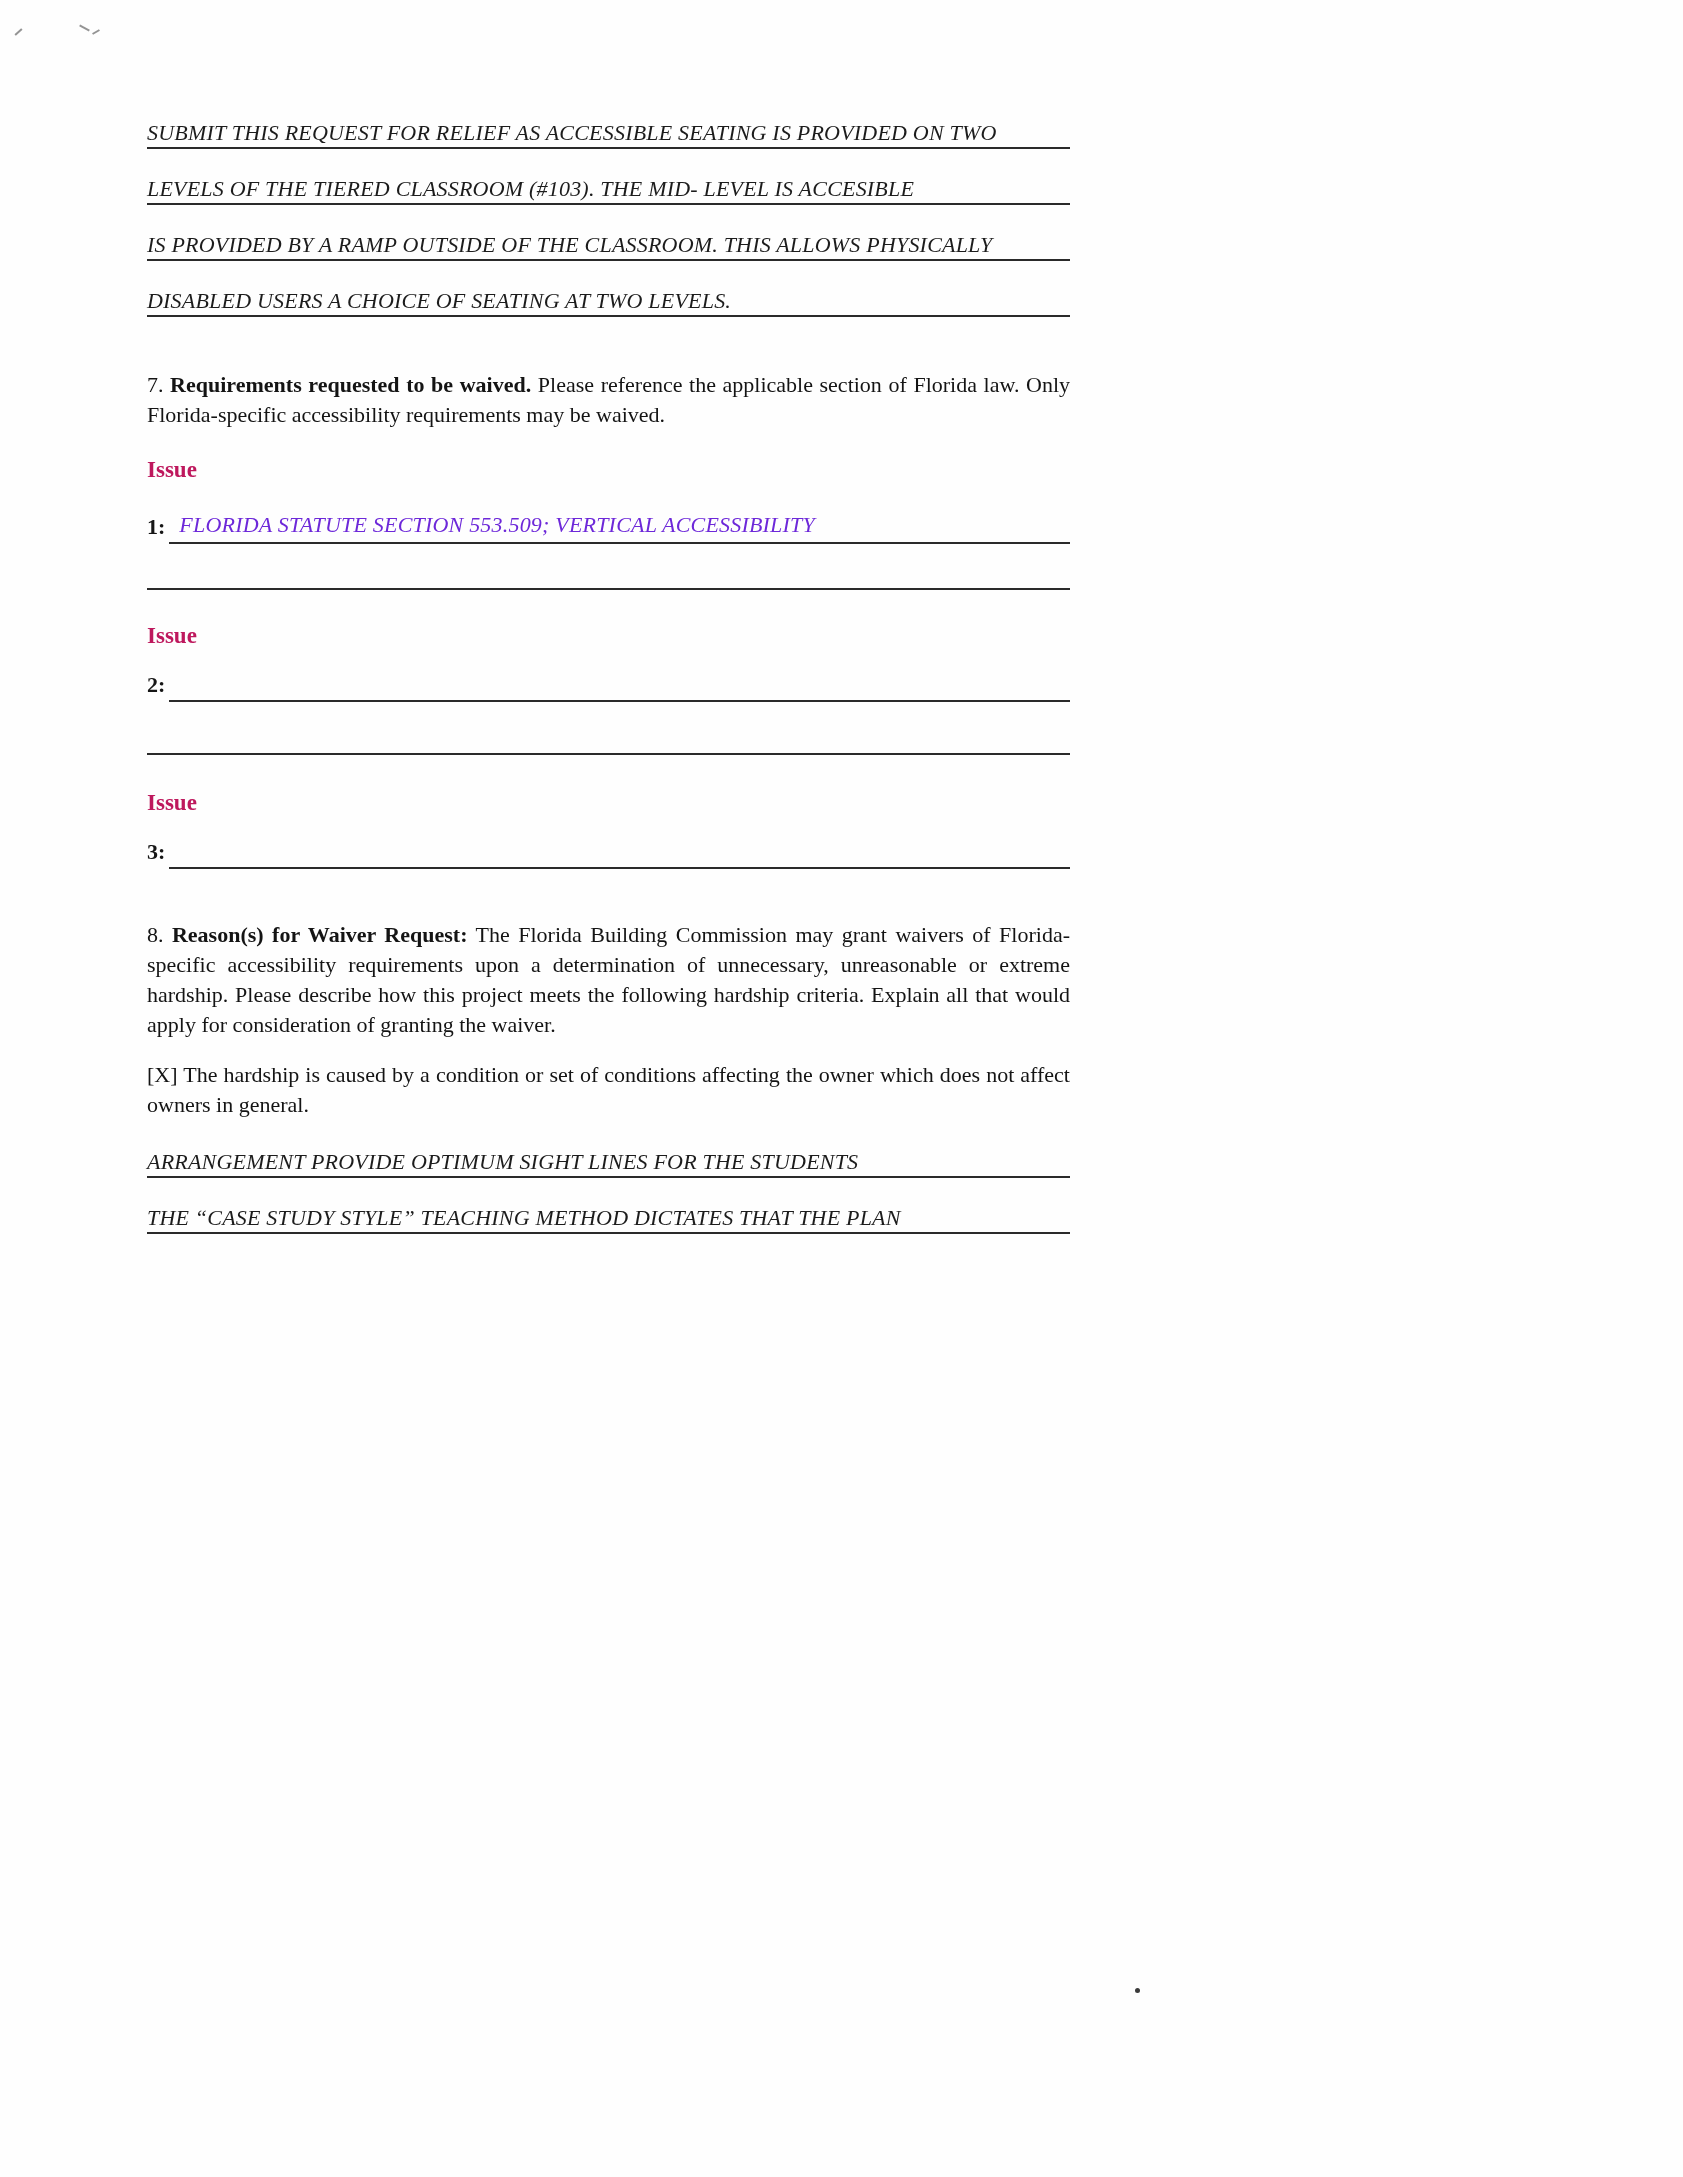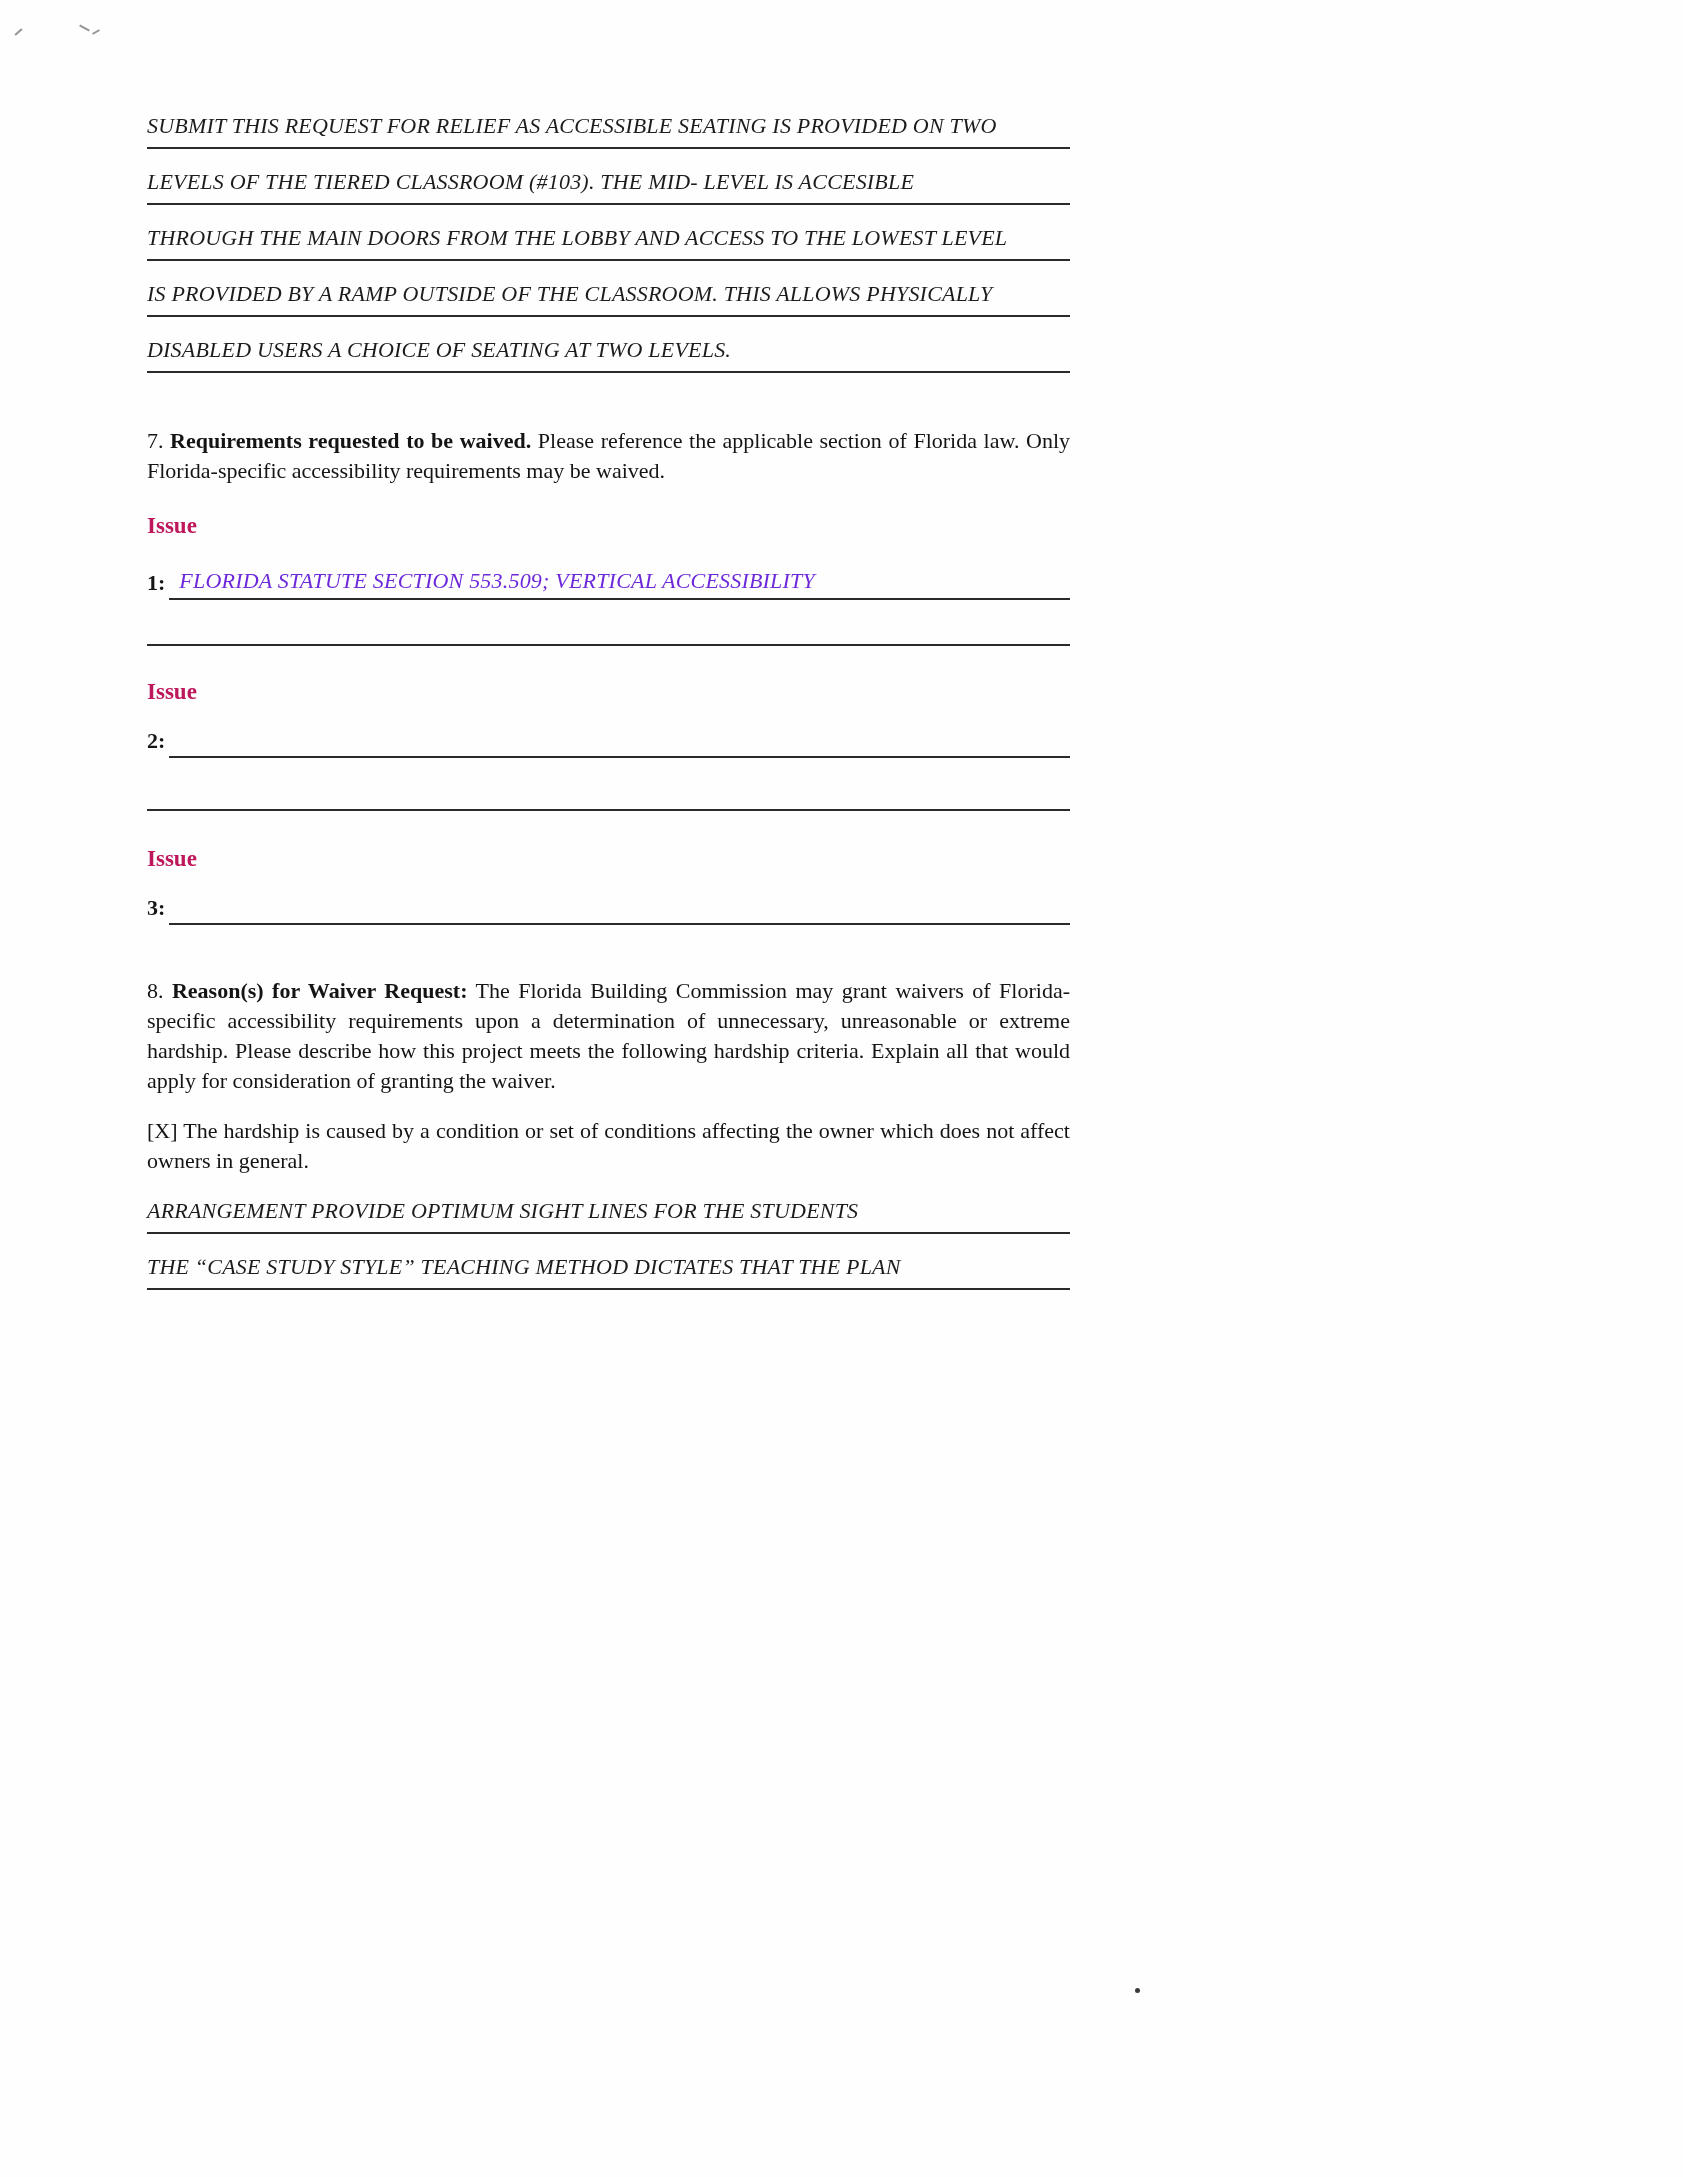--- a/index.html
+++ b/index.html
@@ -14,21 +14,21 @@
   .sheet { position:absolute; inset:0; background:#fefefe; }
 
   .column { position:absolute; left:147px; top:0; width:923px; }
 
   
   .ans-line {
     height:56px;
     display:flex;
     align-items:flex-end;
     border-bottom:2px solid #2a2a2a;
-    padding-bottom:8px;
+    padding-bottom:1px;
     font-style:italic;
     font-size:22px;
     letter-spacing:0.2px;
     color:#1c1c1c;
     white-space:nowrap;
   }
 
   .para {
     font-size:22px;
     line-height:30px;
@@ -111,23 +111,20 @@
   <div class="column">
 
     <section class="mt-block1">
       <div class="ans-line">
         <span>SUBMIT THIS REQUEST FOR RELIEF AS ACCESSIBLE SEATING IS PROVIDED ON TWO</span>
       </div>
       <div class="ans-line">
         <span>LEVELS OF THE TIERED CLASSROOM (#103). THE MID- LEVEL IS ACCESIBLE</span>
       </div>
       <div class="ans-line">
-        <span>THROUGH THE MAIN DOORS FROM THE LOBBY AND ACCESS TO THE LOWEST LEVEL</span>
-      </div>
-      <div class="ans-line">
         <span>IS PROVIDED BY A RAMP OUTSIDE OF THE CLASSROOM. THIS ALLOWS PHYSICALLY</span>
       </div>
       <div class="ans-line">
         <span>DISABLED USERS A CHOICE OF SEATING AT TWO LEVELS.</span>
       </div>
     </section>
 
     <p class="para mt-q7">
       <span>7.</span>
       <span class="b">Requirements requested to be waived.</span>

